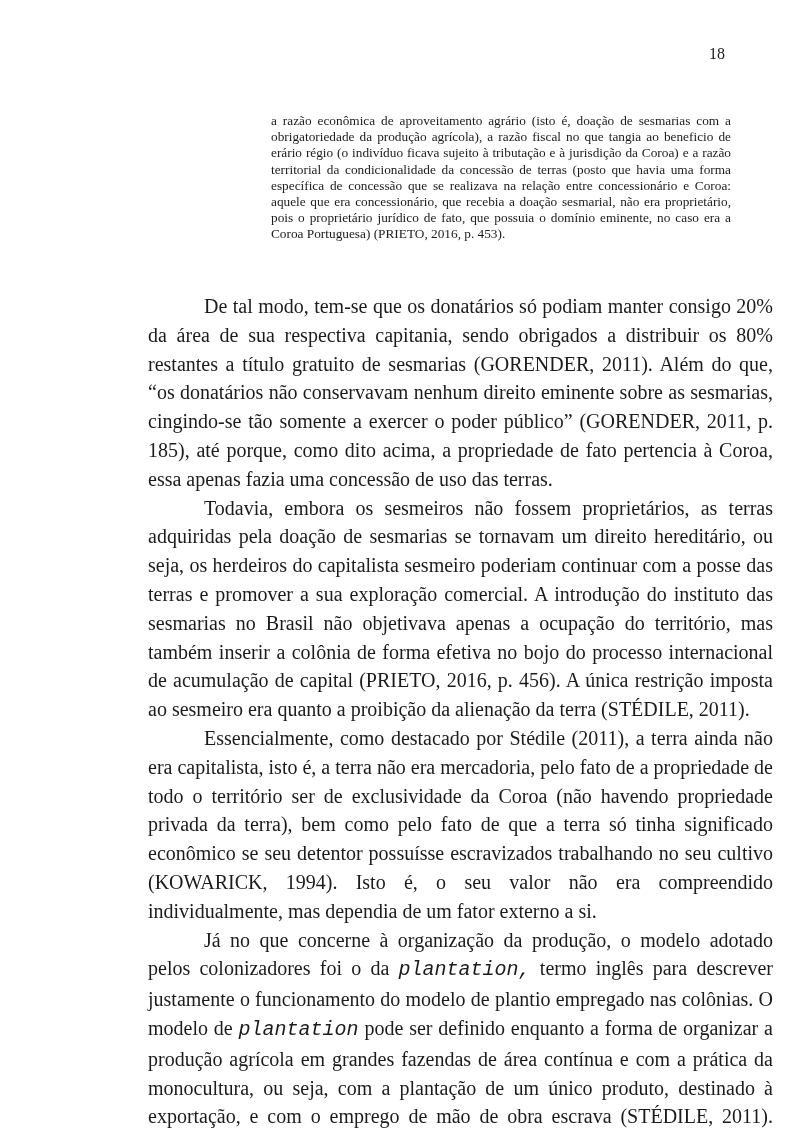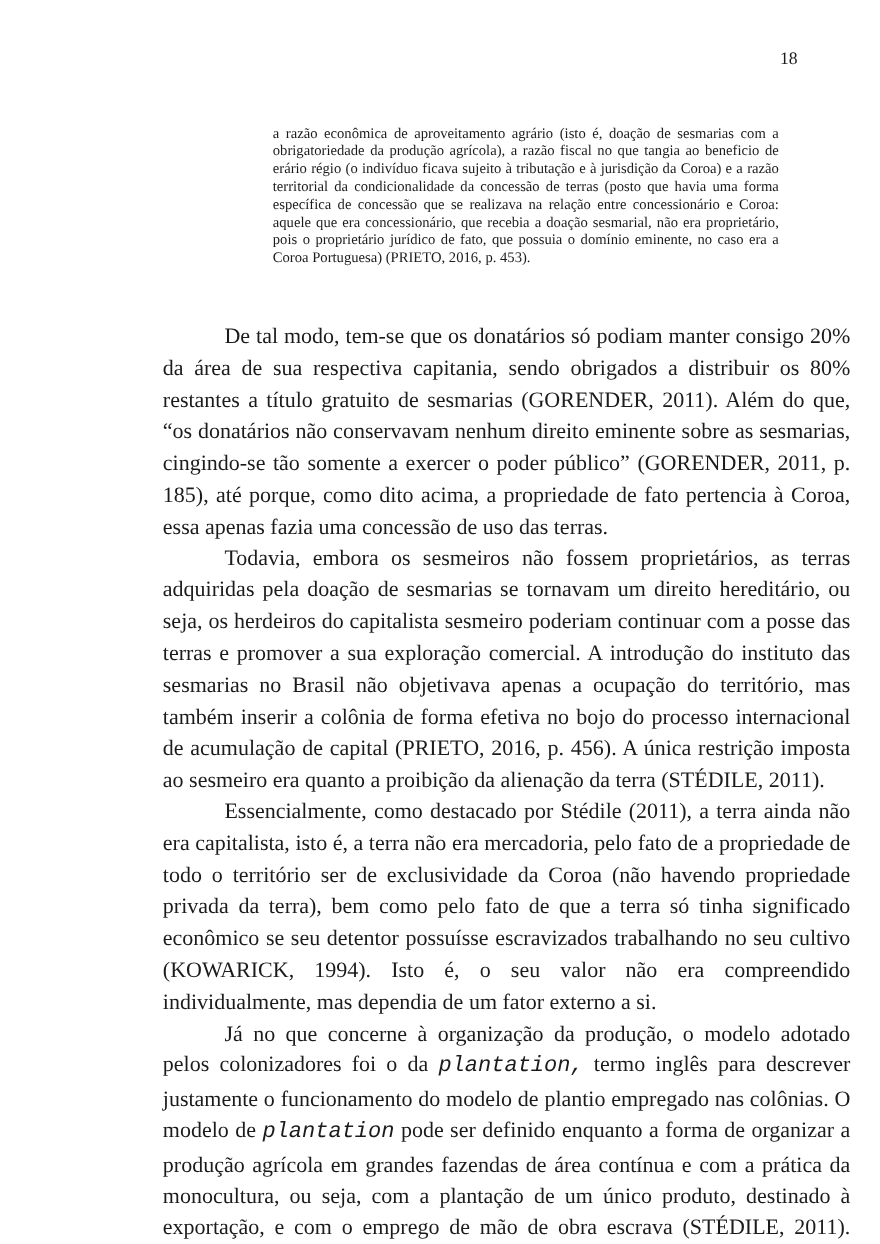--- a/index.html
+++ b/index.html
@@ -21,21 +21,21 @@
     top: 45px;
     left: 100px;
     width: 625px;
     text-align: right;
     font-size: 16px;
     line-height: 18px;
   }
   .block-quote {
     position: absolute;
     top: 113px;
-    left: 248px;
+    left: 271px;
     width: 460px;
     font-size: 13.3px;
     line-height: 16.2px;
     text-align: justify;
     hyphens: none;
   }
   .paragraphs {
     position: absolute;
     top: 292px;
     left: 100px;

